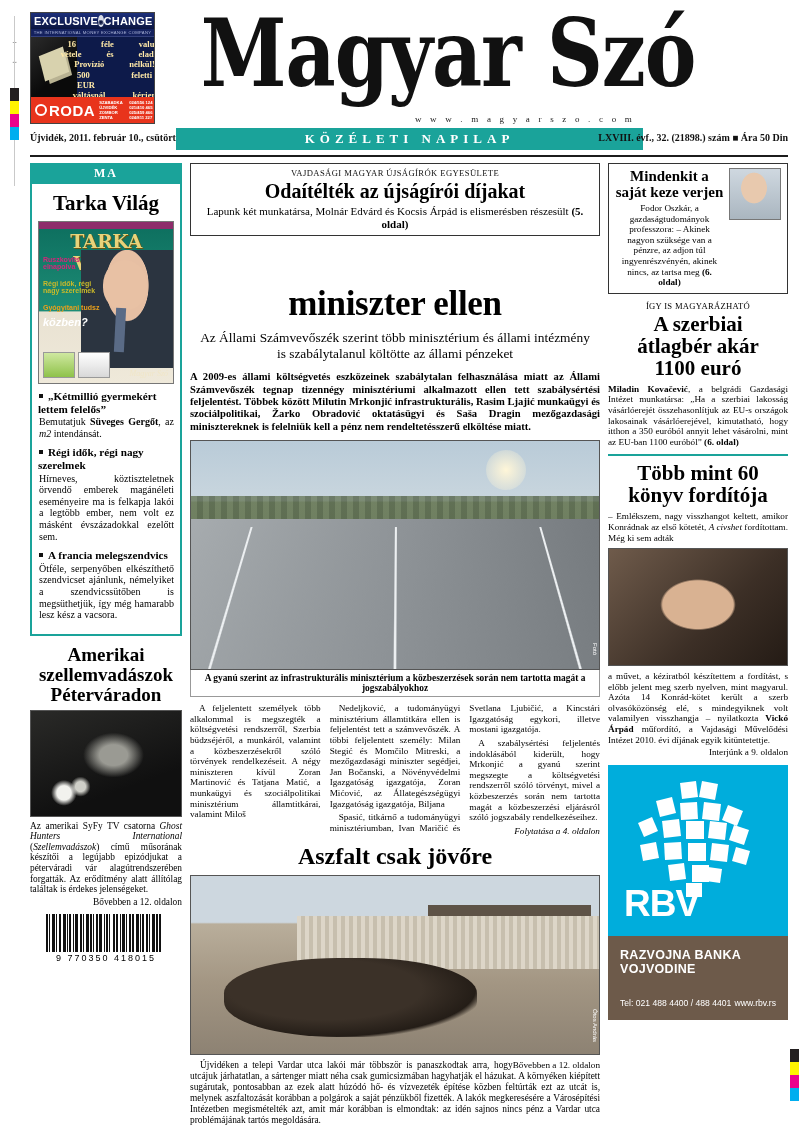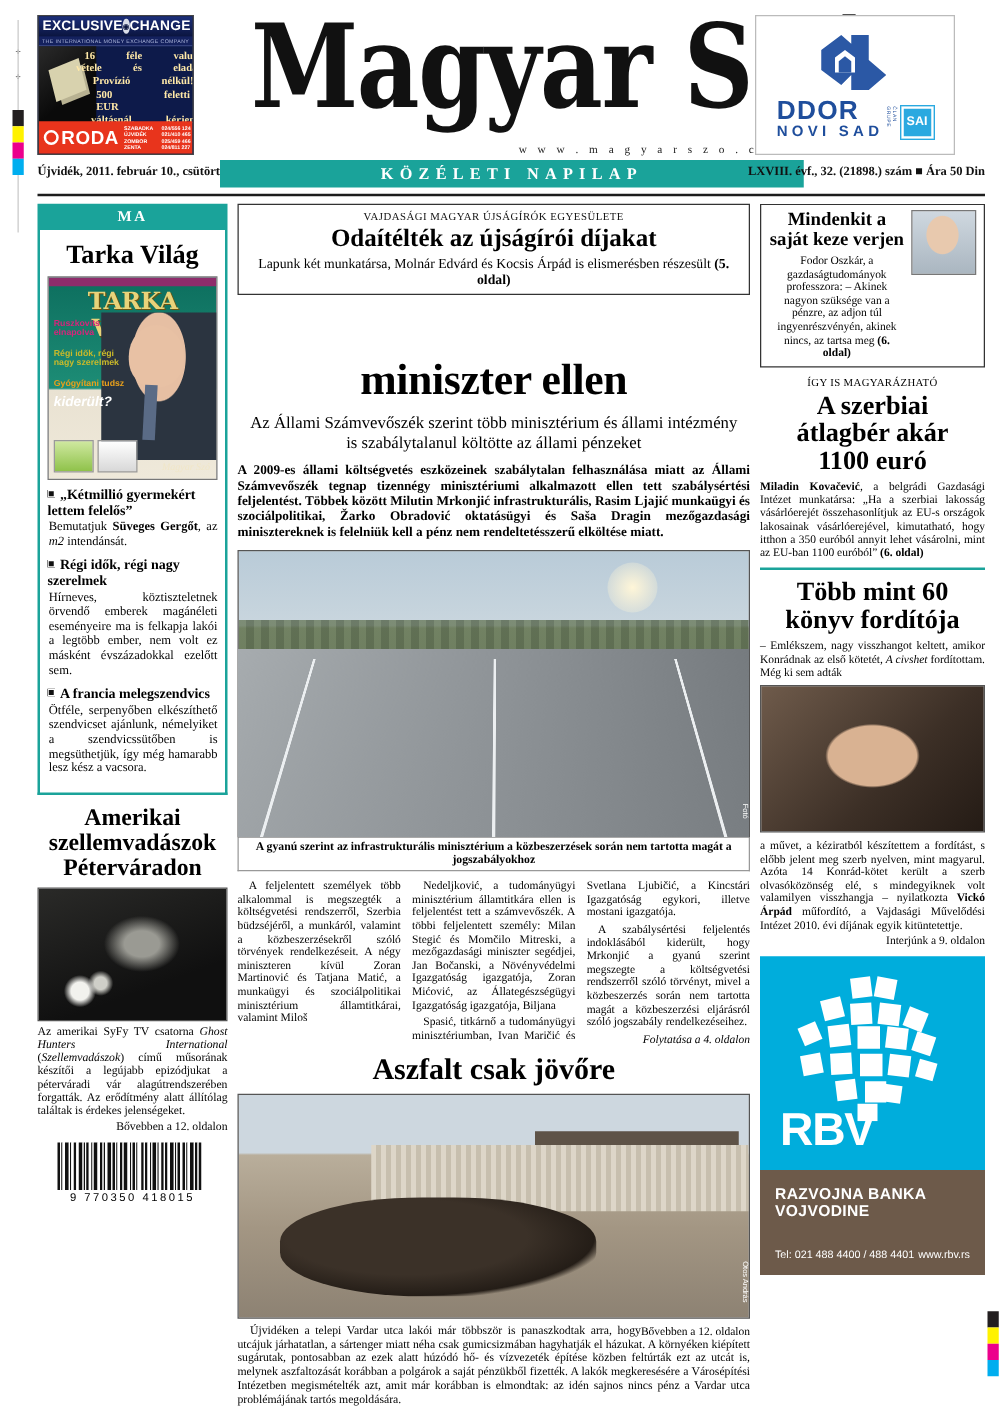--- a/index.html
+++ b/index.html
@@ -502,35 +502,20 @@
             </div>
         </span>
       </div>
     </div>
 
     <div class="title-wrap">
       <h1 class="paper-title">Magyar Szó</h1>
       <div class="paper-url">w w w . m a g y a r s z o . c o m</div>
     </div>
 
-    <div class="adbox-ddor">
-      <svg class="ddor-glyph" viewBox="0 0 66 50">
-        <path d="M6 14 L22 2 L30 9 L30 2 L44 2 L44 22 L58 34 L44 46 L30 46 L30 34 L22 42 L6 30 Z" fill="#2b58a5"></path>
-        <path d="M17 20 L25 14 L33 20 L33 32 L17 32 Z" fill="#ffffff"></path>
-        <path d="M20 23 L25 19 L30 23 L30 32 L20 32 Z" fill="#2b58a5"></path>
-      </svg>
-      <div class="ddor-row">
-        <div>
-          <div class="ddor-text ddor-d1">DDOR</div>
-          <div class="ddor-text ddor-d2">NOVI SAD</div>
-        </div>
-        <div class="ddor-vert">ČLAN GRUPE</div>
-        <div class="sai-box">SAI</div>
-      </div>
-    </div>
   </div>
 
   <div class="dateline">
     <div class="dl-left">Újvidék, 2011. február 10., csütörtök</div>
     <div class="dl-band">KÖZÉLETI NAPILAP</div>
     <div class="dl-right">LXVIII. évf., 32. (21898.) szám ■ Ára 50 Din</div>
   </div>
   <div class="hr-thick"></div>
 
   <div class="col-left">
@@ -538,21 +523,21 @@
     <div class="ma-frame">
       <div class="ma-title">Tarka Világ</div>
 
       <div class="cover">
         <div class="cv-bar"></div>
         <div class="cv-logo">TARKA VILÁG</div>
         <div class="cv-face"></div>
         <div class="cv-txt cv-t1">Ruszkovits elnapolva</div>
         <div class="cv-txt cv-t2">Régi idők, régi nagy szerelmek</div>
         <div class="cv-txt cv-t3">Gyógyítani tudsz</div>
-        <div class="cv-txt cv-t4">kiderült?</div>
+        <div class="cv-txt cv-t4">közben?</div>
         <div class="cv-ads">
           <div class="cv-ad a1"></div>
           <div class="cv-ad a2"></div>
         </div>
         <div class="cv-sig">Magyar Szó</div>
       </div>
 
       <div class="bullets">
         <div class="bl-item">
           <div class="bl-head"><span class="bl-sq"></span><span>„Kétmillió gyermekért lettem felelős”</span></div>

